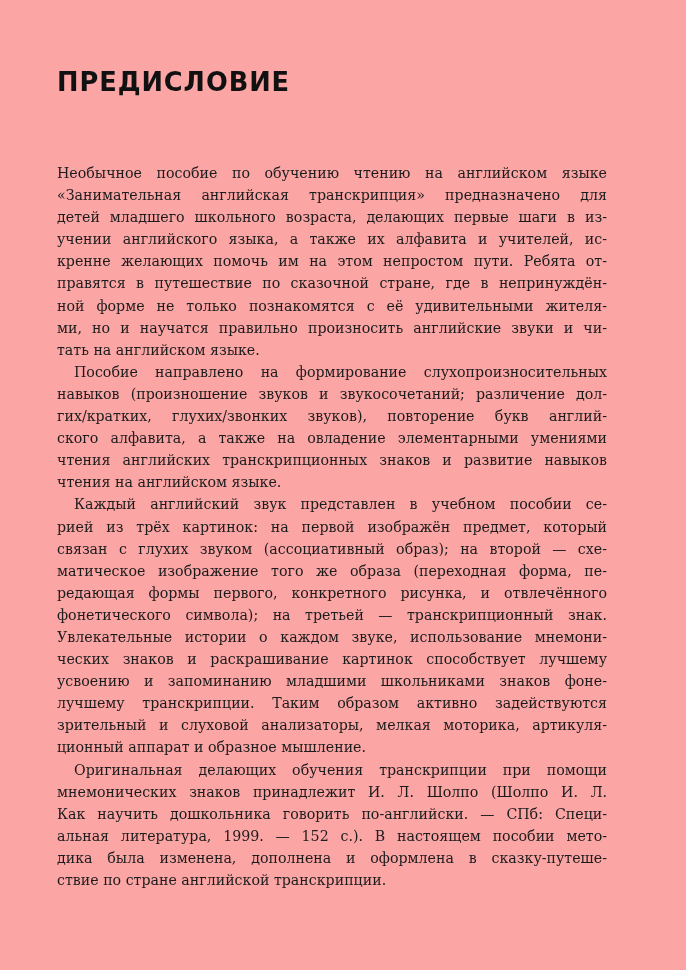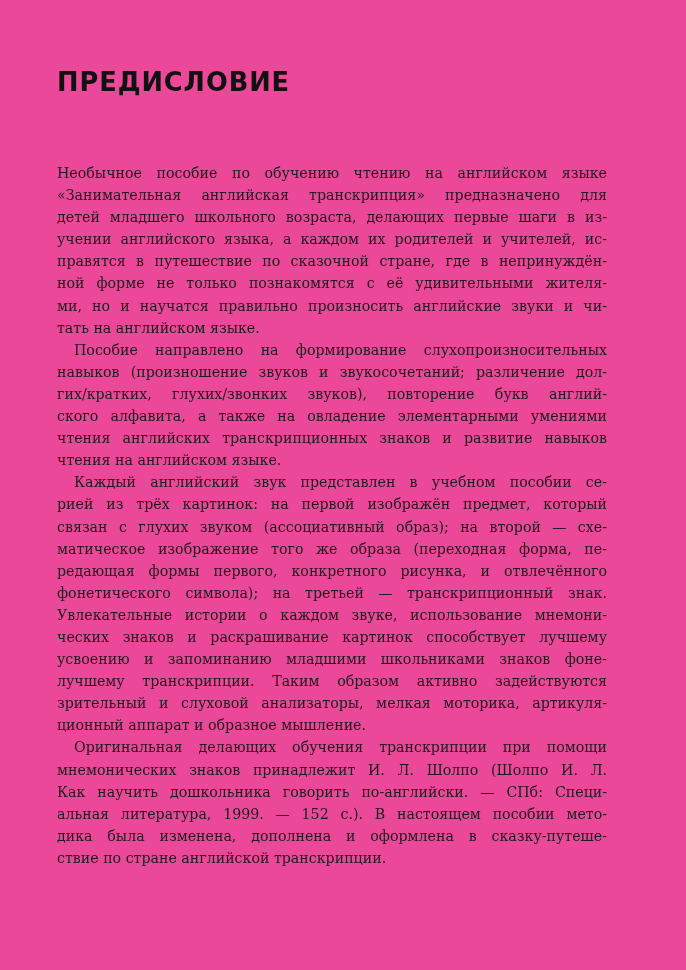--- a/index.html
+++ b/index.html
@@ -1,17 +1,17 @@
 <!DOCTYPE html>
 <html><head>
   <meta charset="utf-8">
   <style>
     html, body { margin: 0; padding: 0; background: #ffffff; }
     body { width: 686px; height: 970px; position: relative; overflow: hidden; }
-    .page { position: absolute; left: 0; top: 0; width: 686px; height: 970px; background: #ec4899; }
+    .page { position: absolute; left: 0; top: 0; width: 686px; height: 970px; background: #fca5a5; }
     .title {
       position: absolute; left: 57px; top: 66px;
       font-family: "DejaVu Sans", sans-serif; font-weight: bold;
       font-size: 27px; letter-spacing: 1px; color: #111;
       transform: scaleX(0.95); transform-origin: left top;
     }
     .body-text {
       position: absolute; left: 57px; top: 162px; width: 550px;
       font-family: "DejaVu Serif", serif; font-size: 14.2px; color: #1c1c1c;
     }
@@ -28,21 +28,22 @@
 <body>
 
 <div class="page">
   <div class="title">ПРЕДИСЛОВИЕ</div>
 
   <div class="body-text">
     <div class="para">
       <span class="line">Необычное пособие по обучению чтению на английском языке</span>
       <span class="line">«Занимательная английская транскрипция» предназначено для</span>
       <span class="line">детей младшего школьного возраста, делающих первые шаги в из-</span>
-      <span class="line">учении английского языка, а каждом их родителей и учителей, ис-</span>
+      <span class="line">учении английского языка, а также их алфавита и учителей, ис-</span>
+      <span class="line">кренне желающих помочь им на этом непростом пути. Ребята от-</span>
       <span class="line">правятся в путешествие по сказочной стране, где в непринуждён-</span>
       <span class="line">ной форме не только познакомятся с её удивительными жителя-</span>
       <span class="line">ми, но и научатся правильно произносить английские звуки и чи-</span>
       <span class="line last">тать на английском языке.</span>
     </div>
 
     <div class="para">
       <span class="line indent">Пособие направлено на формирование слухопроизносительных</span>
       <span class="line">навыков (произношение звуков и звукосочетаний; различение дол-</span>
       <span class="line">гих/кратких, глухих/звонких звуков), повторение букв англий-</span>

